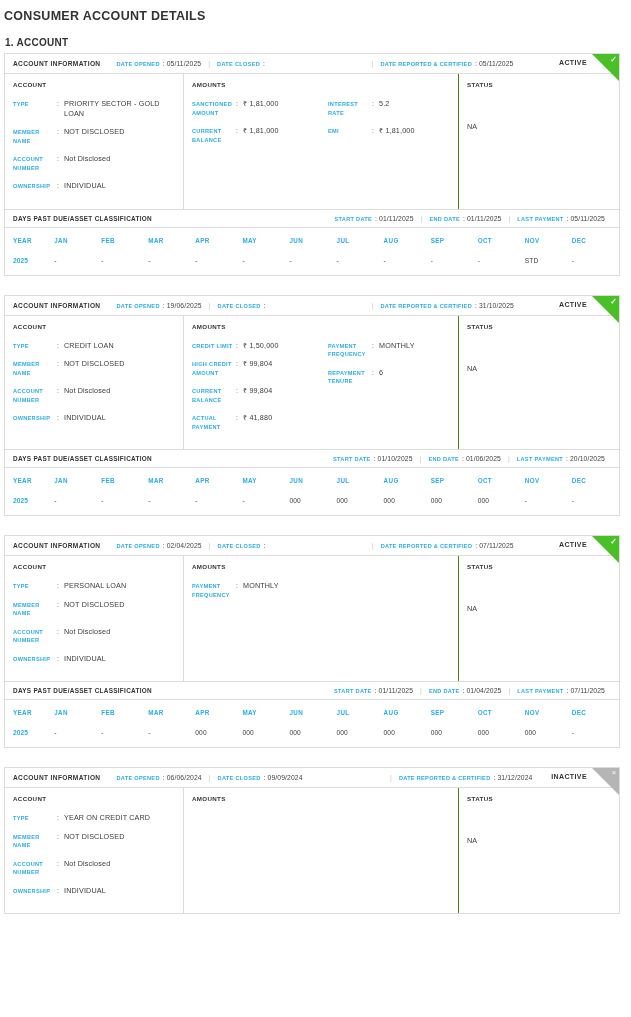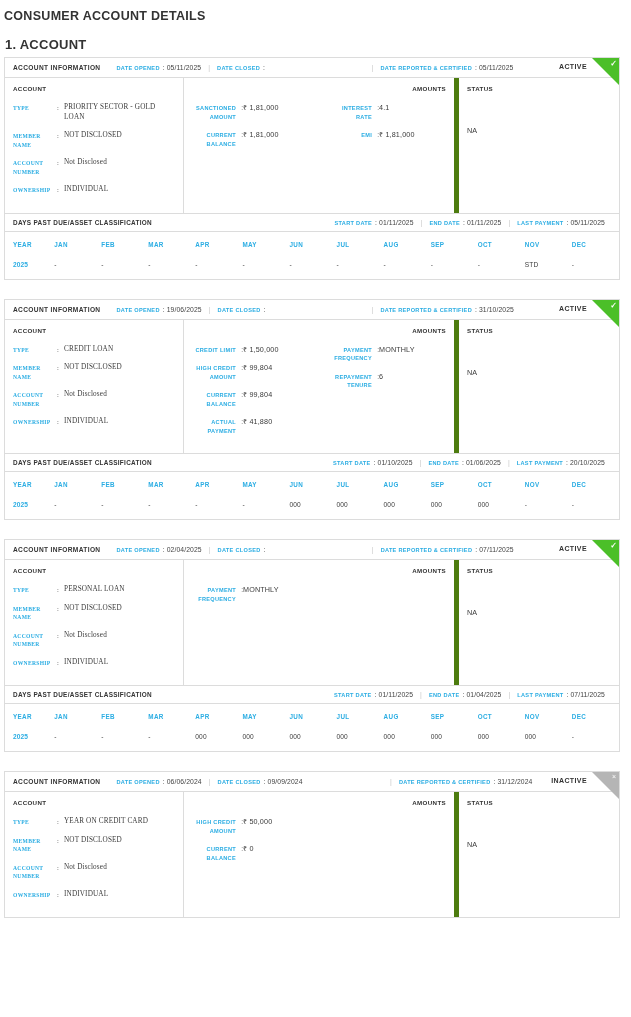--- a/index.html
+++ b/index.html
@@ -16,21 +16,21 @@
   .page-title {
     font-size: 12.5px;
     font-weight: bold;
     letter-spacing: 0.3px;
     color: #333333;
     padding: 9px 0 0 0;
     margin: 0 0 14px 0;
   }
 
   .acct-label {
-    font-size: 13px;
+    font-size: 10px;
     font-weight: bold;
     letter-spacing: 0.25px;
     color: #333333;
     margin: 0 0 5px 1px;
   }
 
   .acct-block {
     border: 1px solid #dcdcdc;
     background: #fff;
     margin-bottom: 19px;
@@ -102,30 +102,30 @@
     font-size: 8px;
     line-height: 10px;
     font-weight: bold;
   }
   .corner.inactive .glyph { font-size: 7px; top: 0px; right: 3px; font-weight: normal; }
 
   
   .cols { display: flex; align-items: stretch; }
   .col { padding: 7px 8px 9px 8px; }
   .col-1 { width: 179px; border-right: 1px solid #dcdcdc; }
-  .col-2 { width: 275px; border-right: 5px solid #4d7c0f; text-align: right; }
+  .col-2 { width: 275px; border-right: 1px solid #4d7c0f; }
   .col-3 { flex: 1; }
   .col-head {
     font-size: 6.2px;
     font-weight: bold;
     letter-spacing: 0.35px;
     color: #333;
     margin-bottom: 11px;
   }
-  .rows { display: block; font-family: Liberation Serif, serif; }
+  .rows { display: block; }
   .row {
     display: flex;
     align-items: flex-start;
     margin-bottom: 9px;
   }
   .row .rk {
     width: 44px;
     flex: 0 0 44px;
     font-size: 5.6px;
     font-weight: bold;
@@ -265,21 +265,21 @@
                   <div class="row">
                     <div class="rk">CURRENT BALANCE</div>
                     <div class="rc">:</div>
                     <div class="rv">₹ 1,81,000</div>
                   </div>
                 </div>
                 <div class="sub sub-b">
                   <div class="row">
                     <div class="rk">INTEREST RATE</div>
                     <div class="rc">:</div>
-                    <div class="rv">4.1</div>
+                    <div class="rv">5.2</div>
                   </div>
                   <div class="row">
                     <div class="rk">EMI</div>
                     <div class="rc">:</div>
                     <div class="rv">₹ 1,81,000</div>
                   </div>
                 </div>
               </div>
             </div>
             <div class="col col-3">
@@ -674,32 +674,20 @@
                 <div class="row">
                   <div class="rk">OWNERSHIP</div>
                   <div class="rc">:</div>
                   <div class="rv">INDIVIDUAL</div>
                 </div>
               </div>
             </div>
             <div class="col col-2">
               <div class="col-head">AMOUNTS</div>
               <div class="amt-grid">
-                <div class="sub sub-a">
-                  <div class="row">
-                    <div class="rk">HIGH CREDIT AMOUNT</div>
-                    <div class="rc">:</div>
-                    <div class="rv">₹ 50,000</div>
-                  </div>
-                  <div class="row">
-                    <div class="rk">CURRENT BALANCE</div>
-                    <div class="rc">:</div>
-                    <div class="rv">₹ 0</div>
-                  </div>
-                </div>
                 <div class="sub sub-b"></div>
               </div>
             </div>
             <div class="col col-3">
               <div class="col-head">STATUS</div>
               <div class="plain-value">NA</div>
             </div>
           </div>
         </div>
       </div>

